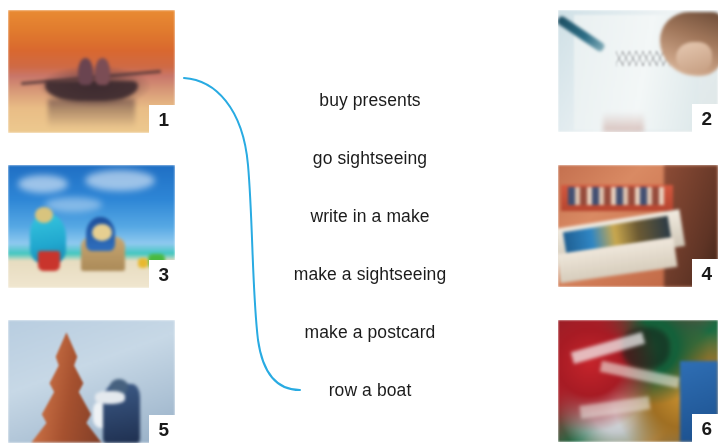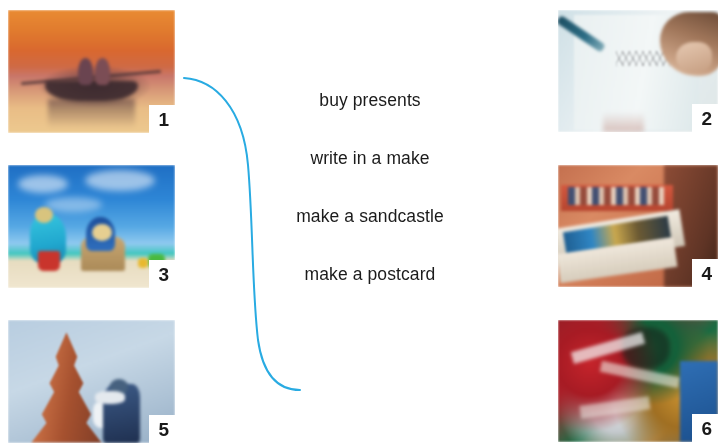--- a/index.html
+++ b/index.html
@@ -479,23 +479,25 @@
       <div class="ribbon-a"></div>
       <div class="ribbon-b"></div>
       <div class="ribbon-c"></div>
       <div class="blue-box"></div>
     </div>
     <div class="num-badge">6</div>
   </div>
 
   <div class="phrase-list">
     <div class="phrase">buy presents</div>
+    <div class="phrase">go sightseeing</div>
     <div class="phrase">write in a make</div>
-    <div class="phrase">make a sandcastle</div>
+    <div class="phrase">make a sightseeing</div>
     <div class="phrase">make a postcard</div>
+    <div class="phrase">row a boat</div>
   </div>
 
   <svg class="connector-layer" width="725" height="447" viewBox="0 0 725 447">
     <path id="connector-path" d="M 184 78
              C 215 80, 243 108, 248 165
              C 253 222, 252 290, 258 340
              C 263 375, 278 390, 300 390" fill="none" stroke="#29abe2" stroke-width="2" stroke-linecap="round"></path>
   </svg>
 
 </div>

